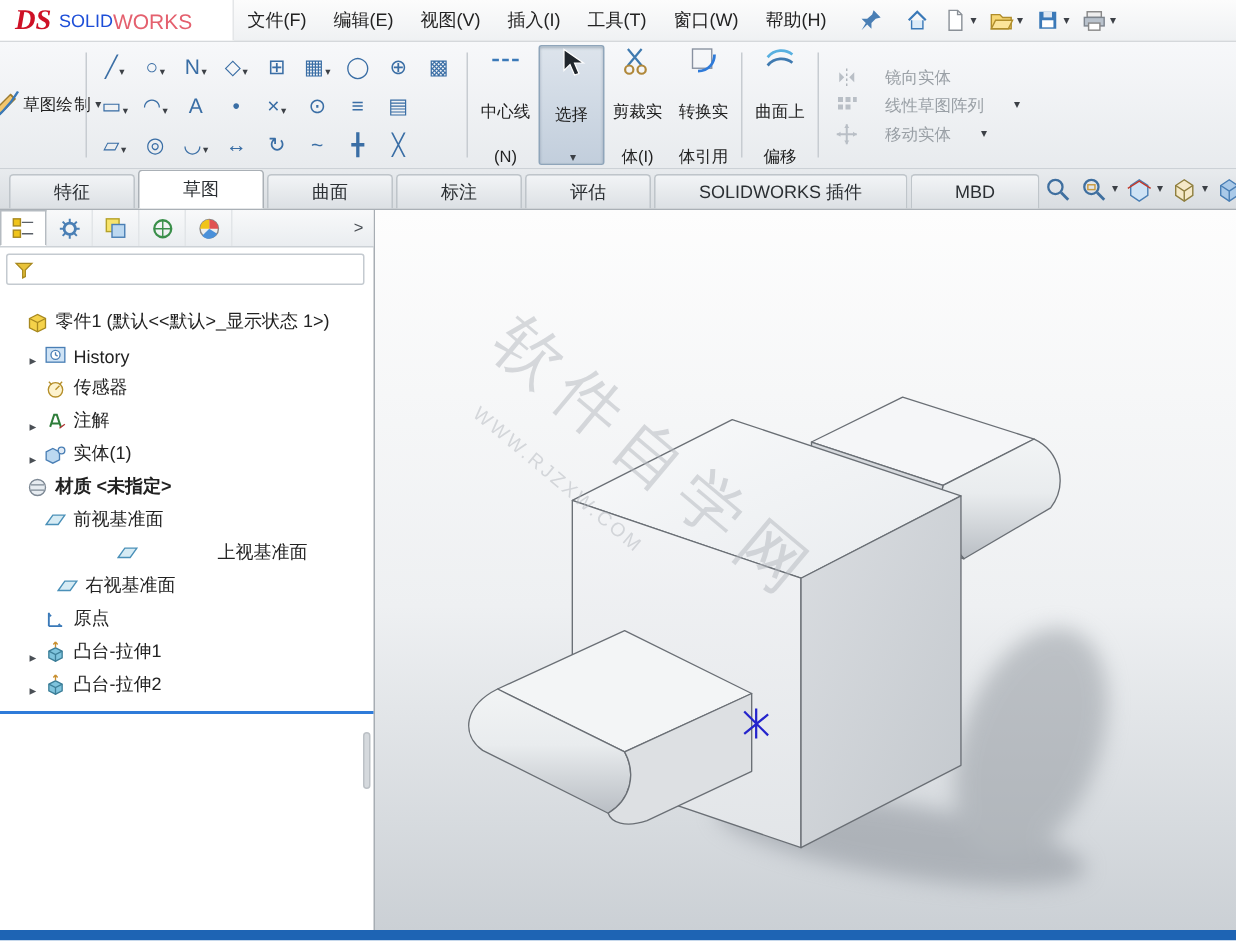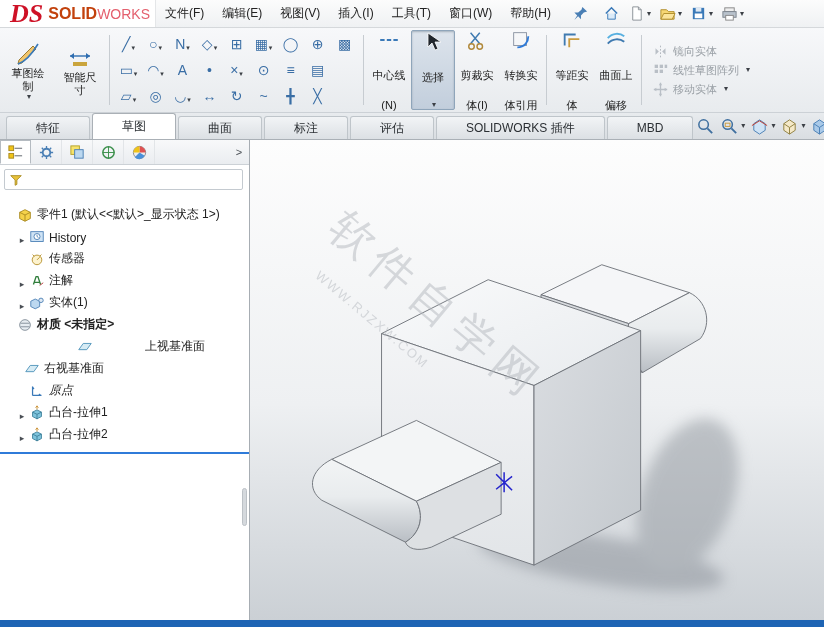--- a/index.html
+++ b/index.html
@@ -1,46 +1,46 @@
 <!DOCTYPE html>
 <html><head>
 <meta charset="utf-8">
 <style>
 *{box-sizing:border-box;margin:0;padding:0}
 html,body{width:824px;height:627px;overflow:hidden}
 body{font-family:"Liberation Sans",sans-serif;font-size:12px;color:#222;background:#fff}
 .window{width:824px;height:627px;display:flex;flex-direction:column}
 .menubar{height:28px;flex:none;display:flex;align-items:center;background:linear-gradient(#fcfcfc,#eff1f3);border-bottom:1px solid #d5d8db}
 .logo{height:100%;width:156px;flex:none;display:flex;align-items:center;padding-left:10px;background:#fff;border-right:1px solid #e4e6e8}
-.logo-ds{font-family:"Liberation Serif",serif;font-style:italic;font-weight:bold;font-size:26px;color:#ce1126;margin-right:5px}
-.brand1{font-weight:bold;font-size:16px;color:#c2410c}
+.logo-ds{font-family:"Liberation Serif",serif;font-style:italic;font-weight:bold;font-size:19px;color:#ce1126;margin-right:5px}
+.brand1{font-weight:normal;font-size:12px;color:#1d4ed8}
 .brand2{font-size:14px;color:#e4606e}
 .menus{display:flex;height:100%}
 .menu-item{padding:0 9px;line-height:27px;cursor:default;white-space:nowrap}
 .pinbtn{margin-left:12px;display:flex}
 .quickbar{display:flex;align-items:center;margin-left:14px;gap:8px}
 .qbtn{display:flex;align-items:center}
 .icon{display:inline-flex;line-height:0}
 .icon svg{width:17px;height:17px}
 .icon26 svg{width:26px;height:26px}
 .dd{font-size:8px;color:#3c4046;margin-left:2px;line-height:1}
 .ribbon{height:85px;flex:none;display:flex;align-items:stretch;background:linear-gradient(#f7f8fa,#e8ebee);border-bottom:1px solid #ccd1d6;padding:2px}
 .vsep{width:1px;background:#c7ccd1;margin:5px 3px;flex:none}
-.big-btn{width:52px;flex:none;display:flex;flex-direction:column;align-items:center;justify-content:center;gap:1px;font-size:11px;border:1px solid transparent;border-radius:2px}
+.big-btn{width:52px;flex:none;display:flex;align-items:center;justify-content:center;gap:1px;font-size:11px;border:1px solid transparent;border-radius:2px}
 .bline{line-height:12px;white-space:nowrap}
 .tool-grid{display:flex;flex-direction:column;justify-content:space-around;padding:1px 2px;flex:none}
 .tool-row{display:flex;height:26px}
 .tool-btn{width:27px;display:flex;align-items:center;justify-content:center;color:#3a6ea5;font-size:14px;border:1px solid transparent;border-radius:2px}
 .tool-btn .glyph{line-height:1}
 .dd2{font-size:7px;color:#3c4046;margin-left:1px;align-self:flex-end;padding-bottom:4px}
 .rib-btn{min-width:44px;flex:none;padding:0 2px;display:flex;flex-direction:column;align-items:center;justify-content:center;gap:18px;font-size:11px;border:1px solid transparent;border-radius:2px}
 .rib-btn .icon svg{width:22px;height:22px}
 .rib-btn.active{background:linear-gradient(#dde4ec,#c2cedc);border-color:#8fa5ba;box-shadow:inset 0 1px 2px rgba(60,80,100,.35)}
 .dis-col{display:flex;flex-direction:column;justify-content:center;gap:4px;padding:0 8px;flex:none}
-.dis-row{display:flex;align-items:center;gap:5px;color:#9aa0a6;font-size:11px;white-space:nowrap}
+.dis-row{display:flex;align-items:center;gap:18px;color:#9aa0a6;font-size:11px;white-space:nowrap}
 .dis-row .icon svg{width:15px;height:15px}
 .tabrow{height:27px;flex:none;display:flex;align-items:flex-end;background:linear-gradient(#e8ebee,#d9dde1);border-bottom:1px solid #aab0b6;padding-left:6px}
 .tab{height:23px;line-height:22px;padding:0 29px;margin-right:2px;color:#2b2f33;background:linear-gradient(#f2f4f6,#dce0e4);border:1px solid #bfc5ca;border-bottom:none;border-radius:3px 3px 0 0;white-space:nowrap}
 .tab.active{background:#fff;height:26px;line-height:25px;border-color:#aab0b6}
 .view-tools{margin-left:auto;display:flex;align-items:center;gap:3px;padding-right:6px;align-self:center}
 .view-btn{display:flex;align-items:center;padding:1px}
 .view-btn svg{width:19px;height:19px}
 .main{flex:1;display:flex;min-height:0}
 .panel{width:250px;flex:none;background:#fff;border-right:1px solid #a7adb3;position:relative;display:flex;flex-direction:column}
 .panel-tabs{height:25px;flex:none;display:flex;background:linear-gradient(#f8f9fa,#eaedf0);border-bottom:1px solid #ccd1d6}
@@ -146,31 +146,20 @@
           <svg viewBox="0 0 26 26">
             <path d="M4 20 18 6l3 3L7 23l-4 1z" fill="#f2c66d" stroke="#9c7b30"></path>
             <path d="M18 6l3 3" fill="none" stroke="#9c7b30"></path>
             <path d="M3 24c6-2 14-10 20-20" fill="none" stroke="#3a79b8" stroke-width="1.6"></path>
           </svg>
         </span>
         <span class="bline">草图绘</span>
         <span class="bline">制</span>
         <span class="dd">▾</span>
       </div>
-      <div class="big-btn">
-        <span class="icon icon26">
-          <svg viewBox="0 0 26 26">
-            <path d="M6 20h14" stroke="#caa53d" stroke-width="4"></path>
-            <path d="M3 12h20" stroke="#2f6db0" stroke-width="1.4"></path>
-            <path d="M3 12l4-3v6zM23 12l-4-3v6z" fill="#2f6db0"></path>
-          </svg>
-        </span>
-        <span class="bline">智能尺</span>
-        <span class="bline">寸</span>
-      </div>
       <div class="vsep"></div>
       <div class="tool-grid">
         <div class="tool-row">
           <div class="tool-btn">
             <span class="glyph">╱</span>
             <span class="dd2">▾</span>
           </div>
           <div class="tool-btn">
             <span class="glyph">○</span>
             <span class="dd2">▾</span>
@@ -295,30 +284,20 @@
             <path d="M8 20c8 0 12-6 12-12" fill="none" stroke="#2f7bd9" stroke-width="2"></path>
           </svg>
         </span>
         <span class="bline">转换实</span>
         <span class="bline">体引用</span>
       </div>
       <div class="vsep"></div>
       <div class="rib-btn">
         <span class="icon">
           <svg viewBox="0 0 24 24">
-            <path d="M4 18V6h12" fill="none" stroke="#3f7ab0" stroke-width="2"></path>
-            <path d="M9 20V11h11" fill="none" stroke="#c99b3f" stroke-width="2"></path>
-          </svg>
-        </span>
-        <span class="bline">等距实</span>
-        <span class="bline">体</span>
-      </div>
-      <div class="rib-btn">
-        <span class="icon">
-          <svg viewBox="0 0 24 24">
             <path d="M3 16c5-6 13-6 18-2" fill="none" stroke="#3f7ab0" stroke-width="2"></path>
             <path d="M3 10c5-6 13-6 18-2" fill="none" stroke="#58b0e0" stroke-width="2"></path>
           </svg>
         </span>
         <span class="bline">曲面上</span>
         <span class="bline">偏移</span>
       </div>
       <div class="vsep"></div>
       <div class="dis-col">
         <div class="dis-row">
@@ -557,39 +536,48 @@
           <div class="tree-item" style="padding-left: 4px; font-weight: bold;">
             <span class="tarrow"></span>
             <span class="icon">
               <svg viewBox="0 0 18 18">
                 <circle cx="9" cy="9" r="6" fill="#e7ecf1" stroke="#7d8894"></circle>
                 <path d="M4 7h10M4 11h10" stroke="#7d8894"></path>
               </svg>
             </span>
             <span class="tlabel">材质 &lt;未指定&gt;</span>
           </div>
+          <div class="tree-item" style="padding-left: 16px;">
+            <span class="tarrow"></span>
+            <span class="icon">
+              <svg viewBox="0 0 18 18">
+                <path d="M2 12l5-7h9l-5 7z" fill="#cfe8f2" fill-opacity="0.85" stroke="#4a90b8"></path>
+              </svg>
+            </span>
+            <span class="tlabel">前视基准面</span>
+          </div>
           <div class="tree-item" style="padding-left: 16px; gap: 48px;">
             <span class="tarrow"></span>
             <span class="icon">
               <svg viewBox="0 0 18 18">
                 <path d="M2 12l5-7h9l-5 7z" fill="#cfe8f2" fill-opacity="0.85" stroke="#4a90b8"></path>
               </svg>
             </span>
             <span class="tlabel">上视基准面</span>
           </div>
-          <div class="tree-item" style="padding-left: 11px;">
+          <div class="tree-item" style="padding-left: 24px;">
             <span class="tarrow"></span>
             <span class="icon">
               <svg viewBox="0 0 18 18">
                 <path d="M2 12l5-7h9l-5 7z" fill="#cfe8f2" fill-opacity="0.85" stroke="#4a90b8"></path>
               </svg>
             </span>
             <span class="tlabel">右视基准面</span>
           </div>
-          <div class="tree-item" style="padding-left: 16px; font-style: italic;">
+          <div class="tree-item" style="padding-left: 16px;">
             <span class="tarrow"></span>
             <span class="icon">
               <svg viewBox="0 0 18 18">
                 <path d="M4 14h10M4 14V4" fill="none" stroke="#3a79b8" stroke-width="1.4"></path>
                 <path d="M14 14l-3.4-.6 1.2-1.6zM4 4l.6 3.4 1.6-1.2z" fill="#3a79b8"></path>
               </svg>
             </span>
             <span class="tlabel">原点</span>
           </div>
           <div class="tree-item" style="padding-left: 16px;">

